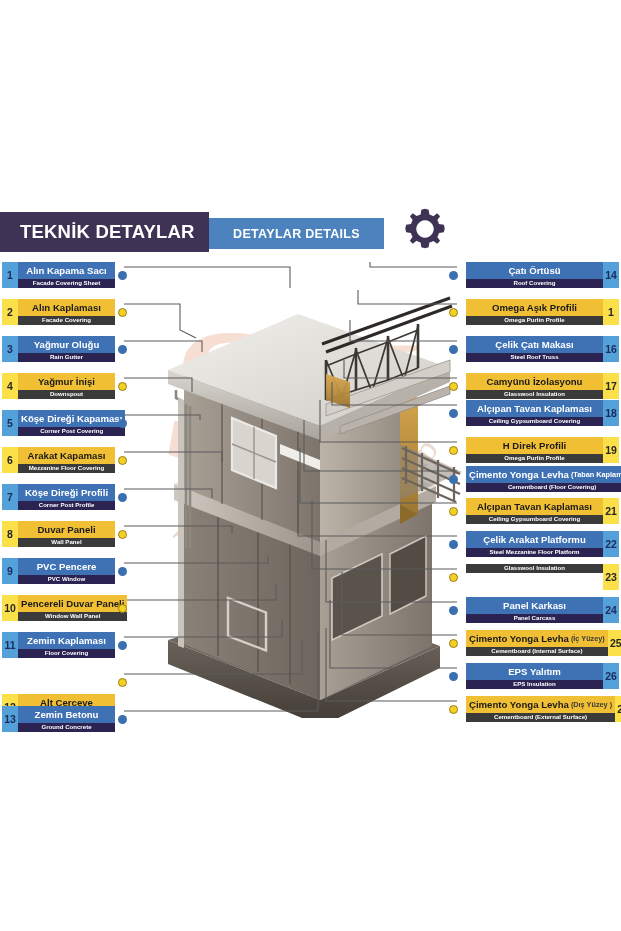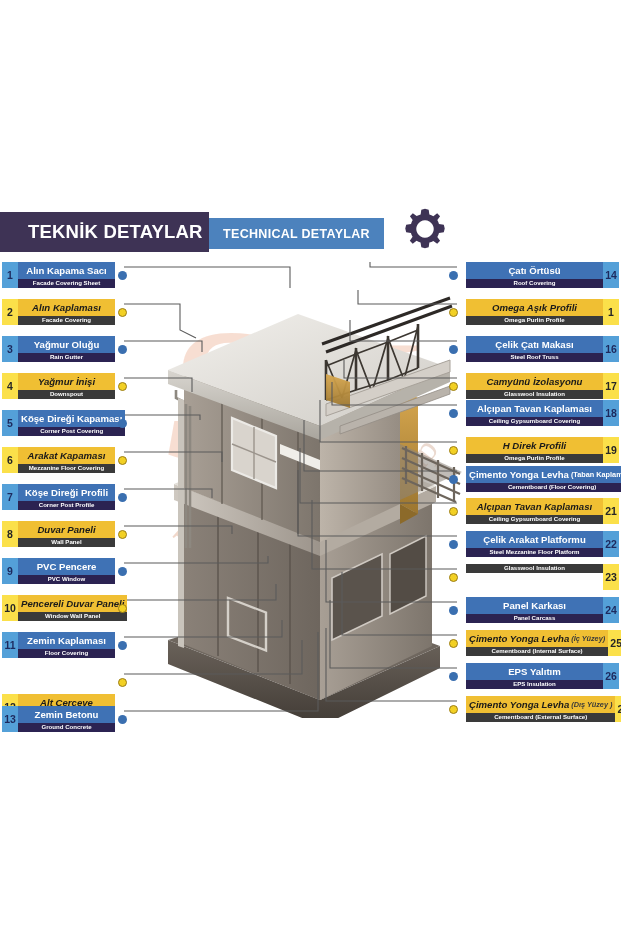--- a/index.html
+++ b/index.html
@@ -57,21 +57,21 @@
     position: absolute; left: 0; top: 0;
     width: 209px; height: 40px;
     background: #3e3355;
     display: flex; align-items: center;
   }
   #header-tr-label {
     color: #ffffff;
     font-size: 18.5px;
     font-weight: bold;
     letter-spacing: .2px;
-    margin-left: 28px;
+    margin-left: 20px;
   }
   #header-en {
     position: absolute; left: 209px; top: 6px;
     width: 175px; height: 31px;
     background: #4c82bd;
     display: flex; align-items: center; justify-content: center;
   }
   #header-en-label {
     color: #ffffff;
     font-size: 12.5px;
@@ -115,21 +115,21 @@
     line-height: 1;
   }
 
   
   .badge.blue .numbox { background: #54a0d8; color: #1d2a5e; }
   .badge.blue .title  { background: #3f72b5; color: #ffffff; }
   .badge.blue .sub    { background: #2b2352; }
 
   
   .badge.yellow .numbox { background: #fbe04a; color: #262626; }
-  .badge.yellow .title  { background: #f0bf33; color: #1a1a1a; font-style: italic; }
+  .badge.yellow .title  { background: #f0bf33; color: #1a1a1a; }
   .badge.yellow .title .paren { color: #3a3a3a; }
   .badge.yellow .sub    { background: #3a3a3a; }
 
   
   .badge.left { left: 2px; width: 113px; }
   .badge.left .numbox { order: 0; }
   .badge.left .body   { order: 1; }
 
   
   .badge.right { left: 466px; width: 153px; }
@@ -328,21 +328,21 @@
       <polyline points="457,668 330,668 330,600"></polyline>
       <polyline points="457,701 326,701 326,628"></polyline>
     </g>
   </svg>
 
   <div id="header">
     <div id="header-tr">
       <span id="header-tr-label">TEKNİK DETAYLAR</span>
     </div>
     <div id="header-en">
-      <span id="header-en-label">TECHNICAL DETAYLAR</span>
+      <span id="header-en-label">DETAYLAR DETAILS</span>
     </div>
   </div>
 
   <div id="gear-icon-wrap">
     <svg viewBox="0 0 100 100" width="46" height="46">
       <path fill="#3e3355" d="M50 6 l8 2 1.5 10.5 a33 33 0 0 1 8.6 3.6 L76.5 16 l6.3 6.3 -6 8.4 a33 33 0 0 1 3.6 8.6 L90.9 41 l2 8 -2 8 -10.5 1.7 a33 33 0 0 1 -3.6 8.6 l6 8.4 -6.3 6.3 -8.4 -6 a33 33 0 0 1 -8.6 3.6 L58 89.9 l-8 2 -8 -2 -1.7 -10.5 a33 33 0 0 1 -8.6 -3.6 l-8.4 6 -6.3 -6.3 6 -8.4 a33 33 0 0 1 -3.6 -8.6 L9.1 57 l-2 -8 2 -8 10.5 -1.7 a33 33 0 0 1 3.6 -8.6 l-6 -8.4 6.3 -6.3 8.4 6 a33 33 0 0 1 8.6 -3.6 L42 8 z M50 31 a19 19 0 1 0 0.01 0 z"></path>
     </svg>
   </div>
 
   <div id="badge-layer">

